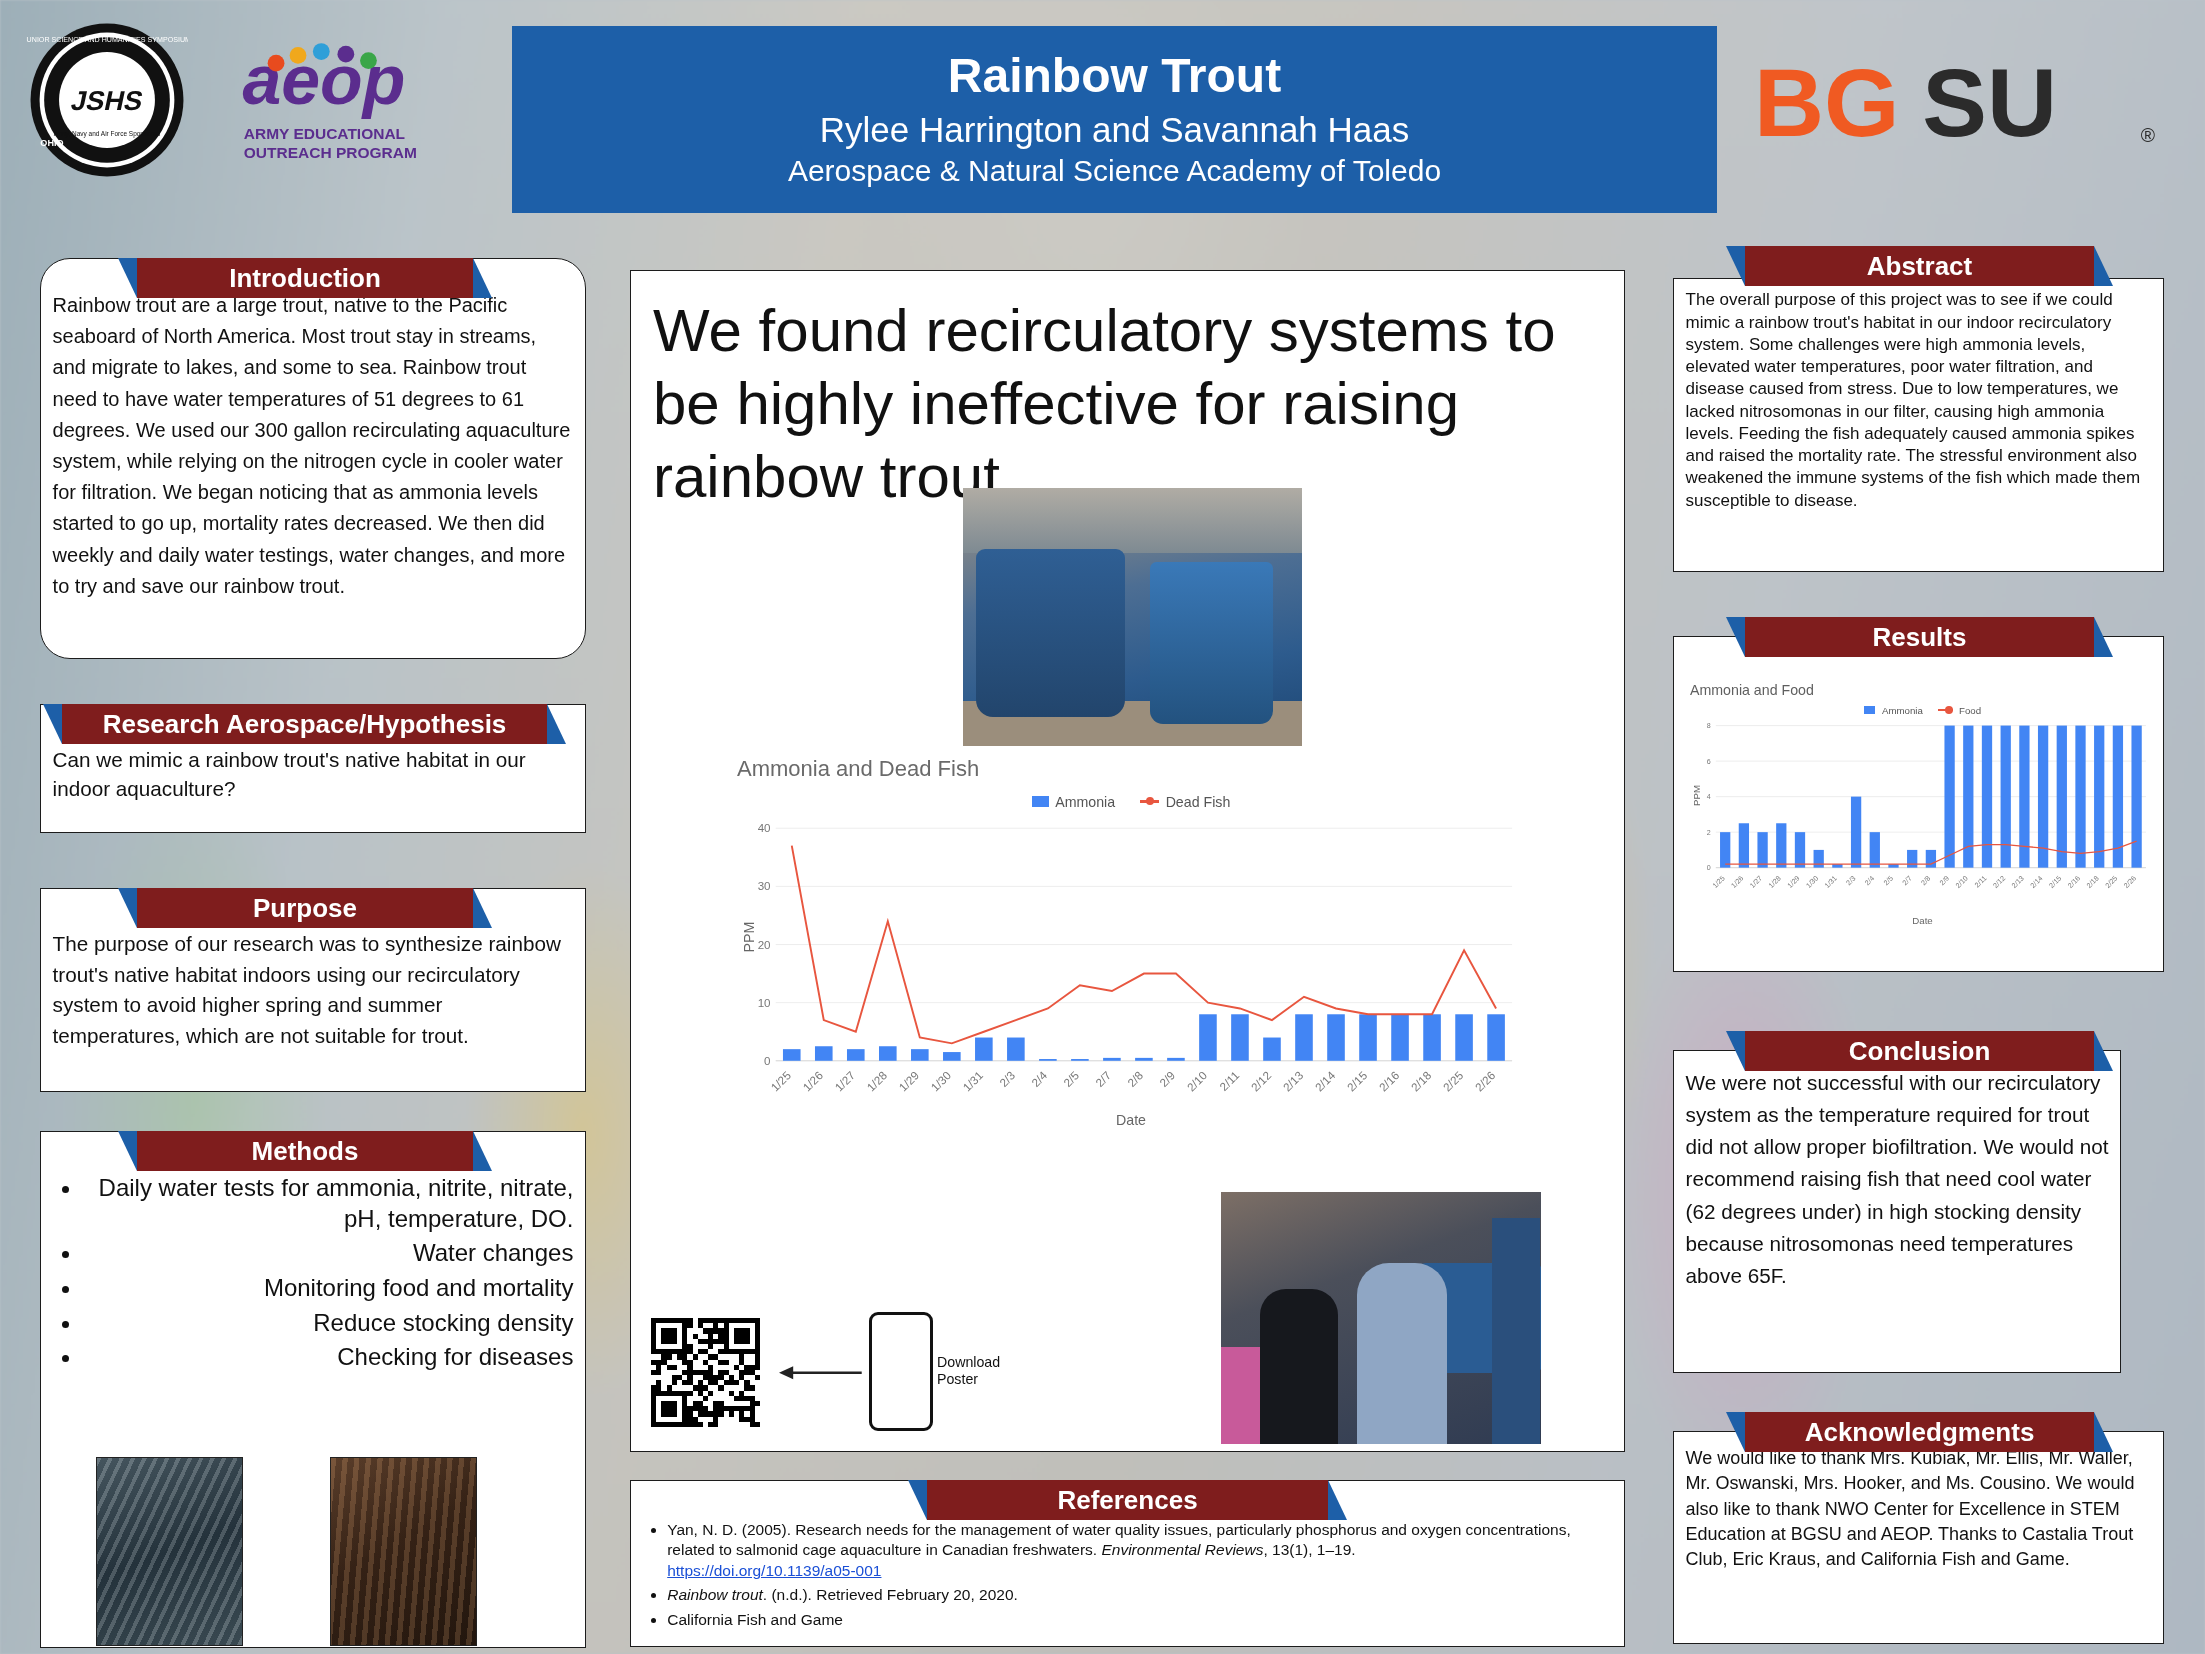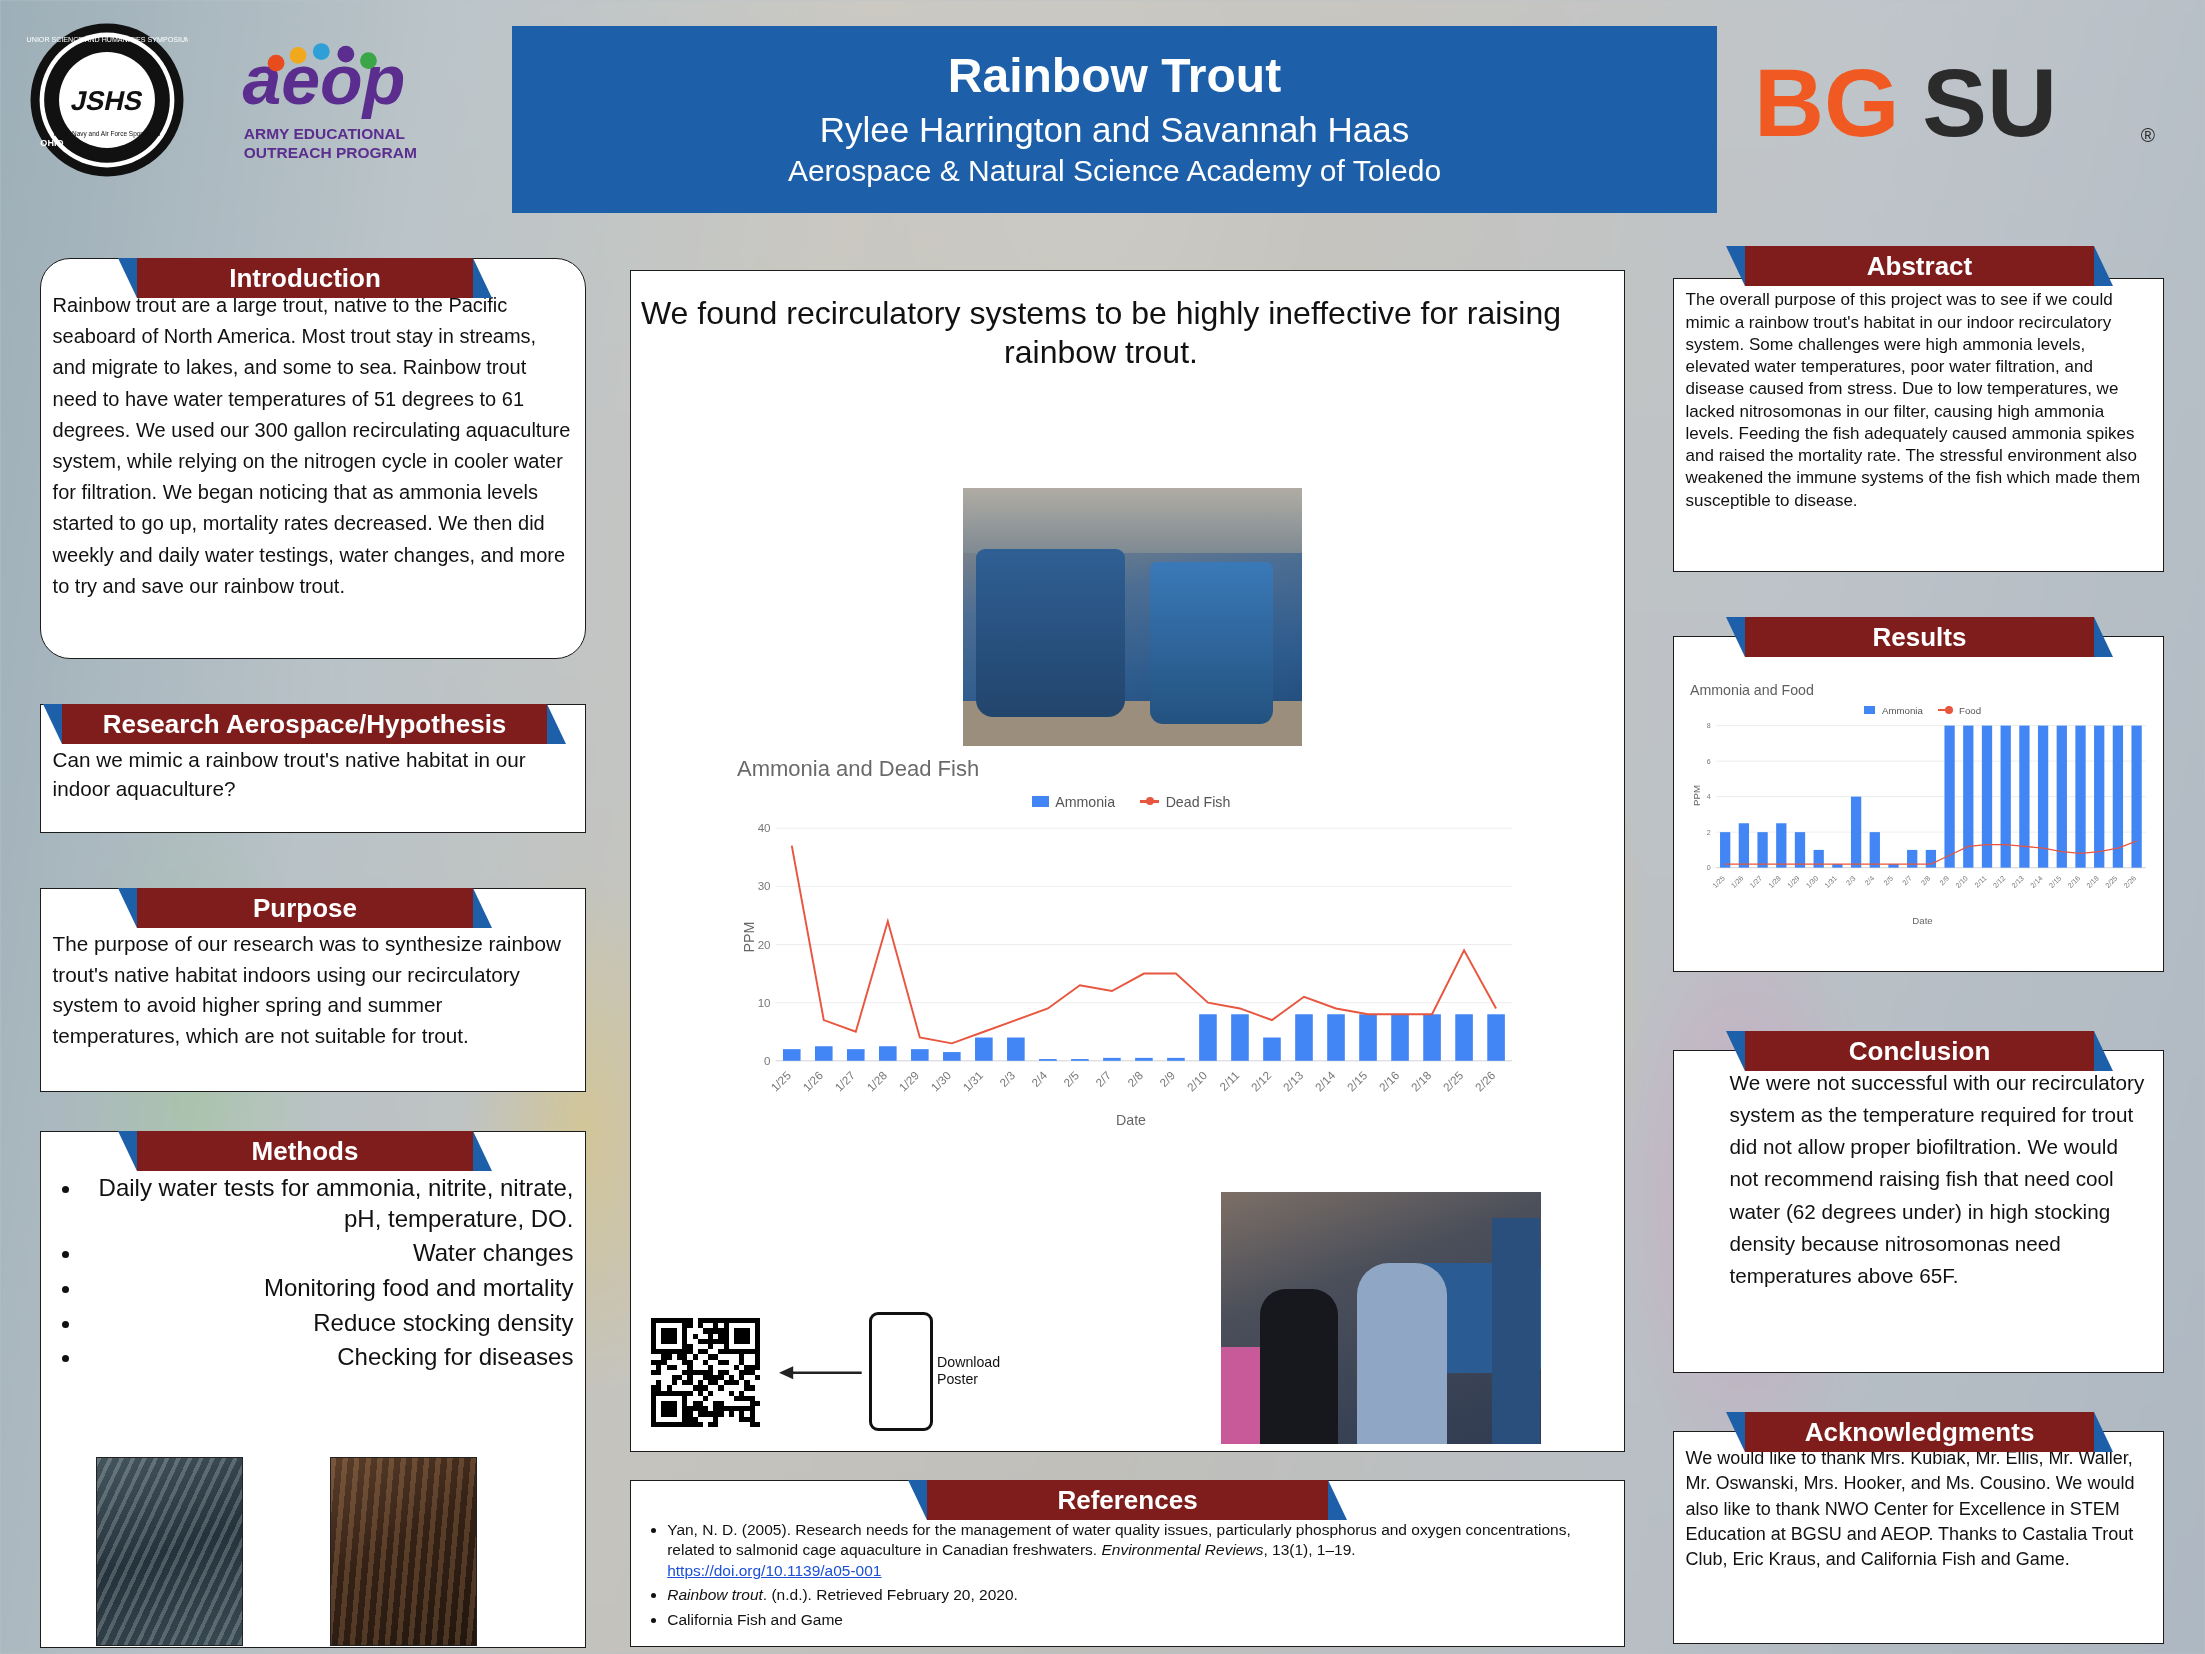--- a/index.html
+++ b/index.html
@@ -83,22 +83,22 @@
   #ph-fish .glint { position:absolute; left:0; top:0; right:0; bottom:0;
     background:repeating-linear-gradient(115deg, rgba(200,210,215,.25) 0 3.9px, rgba(40,55,65,.15) 3.9px 10.3px);}
   #ph-braid { left:330px; top:1457px; width:145px; height:187px;
     background:linear-gradient(150deg,#6b4a33 0%,#3a2518 45%,#20150d 100%); }
   #ph-braid .glint { position:absolute; inset:0;
     background:repeating-linear-gradient(95deg, rgba(150,110,75,.35) 0 5.2px, rgba(40,25,15,.25) 5.2px 11.6px); }
 
   
   #p-center { left:630px; top:270px; width:995px; height:1182px; }
   #center-head {
-    position:absolute; left:626px; top:294px; width:950px;
-    text-align:center; font-size:32px; line-height:1.22; color:#111;
+    position:absolute; left:653px; top:294px; width:950px;
+    font-size:60px; line-height:1.22; color:#111;
   }
   #ph-tanks { left:963px; top:488px; width:339px; height:258px; border:0;
     background:linear-gradient(170deg,#9aa0a3 0%,#7d848a 18%,#4d6e93 40%,#2d5b8d 70%,#1c4572 100%); }
   #ph-tanks .t-left {
     position:absolute; left:13px; top:61px; width:149px; height:168px; border-radius:9px 9px 17px 17px;
     background:linear-gradient(180deg,#2f5f94,#22456c);
   }
   #ph-tanks .t-right {
     position:absolute; left:187px; top:74px; width:123px; height:162px; border-radius:6.5px 6.5px 13px 13px;
     background:linear-gradient(180deg,#3a79b8,#23527f);
@@ -151,21 +151,21 @@
   #b-abstract { left:1745px; top:246px; width:349px; }
   #p-abstract .panel-body { padding-top:10.3px; font-size:17px; line-height:1.31; }
 
   #p-results { left:1673px; top:636px; width:491px; height:336px; }
   #b-results { left:1745px; top:617px; width:349px; }
   #res-chart { position:absolute; left:1690px; top:682px; width:465px; height:278px; }
   .res-title { font-size:14.2px; color:#5f5f5f; }
   .res-legend { display:flex; justify-content:center; gap:15.5px; font-size:9.7px; color:#555; margin-top:6.5px;}
   .res-plot { position:relative; height:194px; margin-top:3.9px; }
 
-  #p-conclusion { left:1673px; top:1050px; width:491px; height:323px;padding-left:44px; }
+  #p-conclusion { left:1673px; top:1050px; width:448px; height:323px; }
   #b-conclusion { left:1745px; top:1031px; width:349px; }
   #p-conclusion .panel-body { padding-top:15.5px; font-size:20.7px; line-height:1.56; }
 
   #p-ack { left:1673px; top:1431px; width:491px; height:213px; }
   #b-ack { left:1745px; top:1412px; width:349px; }
   #p-ack .panel-body { padding-top:14.2px; font-size:18px; line-height:1.4; }
 
   
   svg { display:block; }
 </style>

